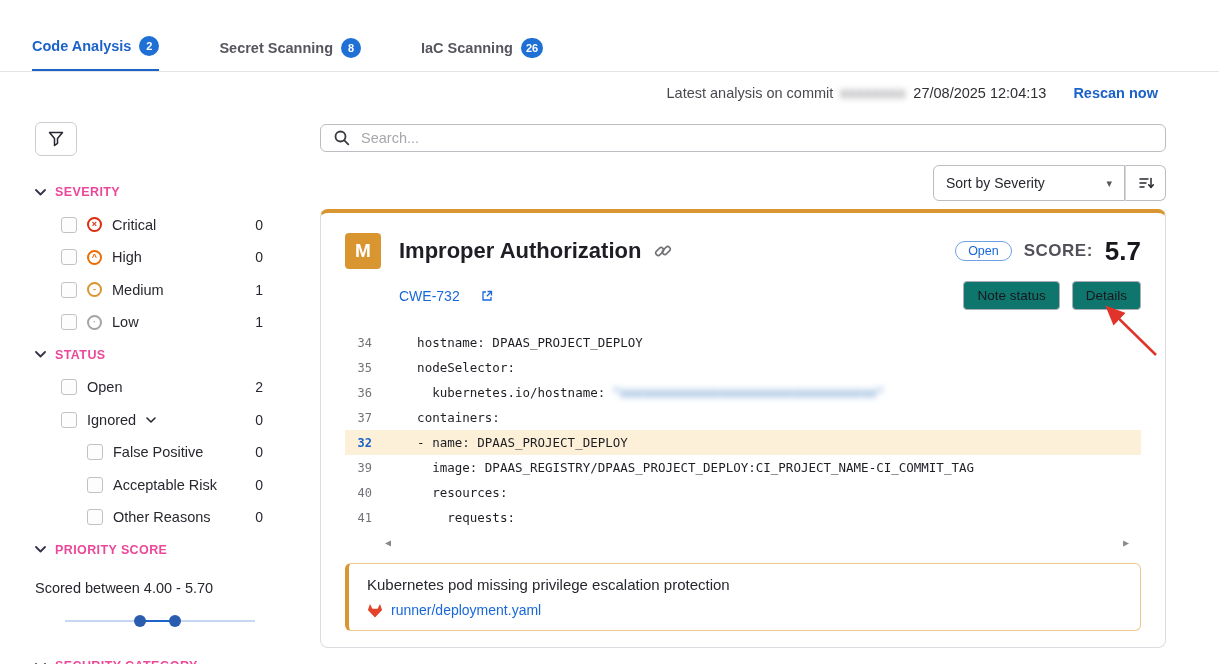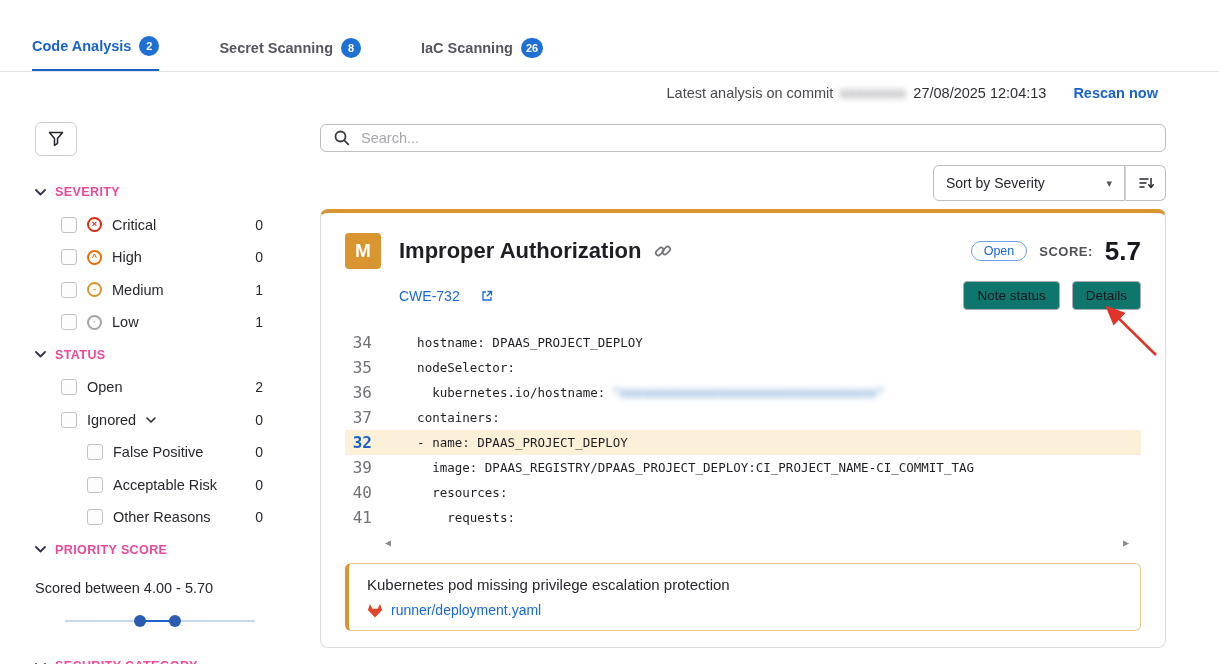--- a/index.html
+++ b/index.html
@@ -52,31 +52,31 @@
   .sort-caret { color:#57565e; font-size:11px; }
   .sort-btn { width:41px; height:36px; border:1px solid #bdbcc2; border-left:1px solid #d7d6dc; border-radius:0 6px 6px 0; background:#fff; display:flex; align-items:center; justify-content:center; cursor:pointer; }
 
   
   .card { margin-top:8px; border:1px solid #dcdbe1; border-top:4px solid #d99530; border-radius:8px; background:#fff; padding:20px 24px 16px 24px; }
   .card-head { display:flex; align-items:center; }
   .m-badge { width:36px; height:36px; border-radius:4px; background:#d99530; color:#fff; font-size:19px; font-weight:700; display:flex; align-items:center; justify-content:center; flex:none; }
   .finding-title { margin-left:18px; font-size:22px; font-weight:600; color:#1f1e24; display:flex; align-items:center; gap:13px; }
   .head-right { margin-left:auto; display:flex; align-items:center; gap:12px; }
   .status-pill { border:1px solid #6ea1e3; color:#1868db; border-radius:12px; padding:2px 12px; font-size:12.5px; background:#fff; }
-  .score-label { font-size:13px; font-weight:600; letter-spacing:.5px; color:#535158; }
+  .score-label { font-size:17px; font-weight:600; letter-spacing:.5px; color:#535158; }
   .score-value { font-size:26px; font-weight:700; color:#18171d; }
   .card-row2 { margin-top:12px; display:flex; align-items:center; }
   .cwe-link { margin-left:54px; color:#1868db; font-size:14px; display:flex; align-items:center; gap:21px; cursor:pointer; }
   .row2-right { margin-left:auto; display:flex; gap:12px; }
   .btn { border:1px solid #aeadb3; border-radius:4px; background:#0f766e; padding:6px 13px; font-size:13.5px; color:#18171d; font-family:"Liberation Sans", sans-serif; cursor:pointer; }
 
   
   .code-block { margin-top:20px; font-family:"DejaVu Sans Mono", monospace; font-size:12.5px; }
   .code-line { display:flex; height:25px; align-items:center; }
-  .gutter { width:42px; flex:none; text-align:right; padding-right:15px; color:#737278; font-size:16px; }
+  .gutter { width:42px; flex:none; text-align:right; padding-right:15px; color:#737278; font-size:12px; }
   .code-text { white-space:pre; color:#1f1e24; }
   .code-line.highlight { background:#fcf1d8; }
   .code-line.highlight .gutter { color:#1b63c8; font-weight:700; }
   .masked-str { color:#0b5cad; filter:blur(3px); white-space:pre; }
   .hscroll { margin-top:5px; display:flex; justify-content:space-between; align-items:center; padding:0 12px 0 40px; color:#8a898f; font-size:10px; height:14px; }
   .hscroll span { cursor:pointer; }
 
   
   .summary-box { margin-top:14px; border:1px solid #ecc98a; border-left:4px solid #d99530; border-radius:6px; background:#fff; padding:12px 18px; }
   .summary-text { font-size:15px; color:#28272f; }

